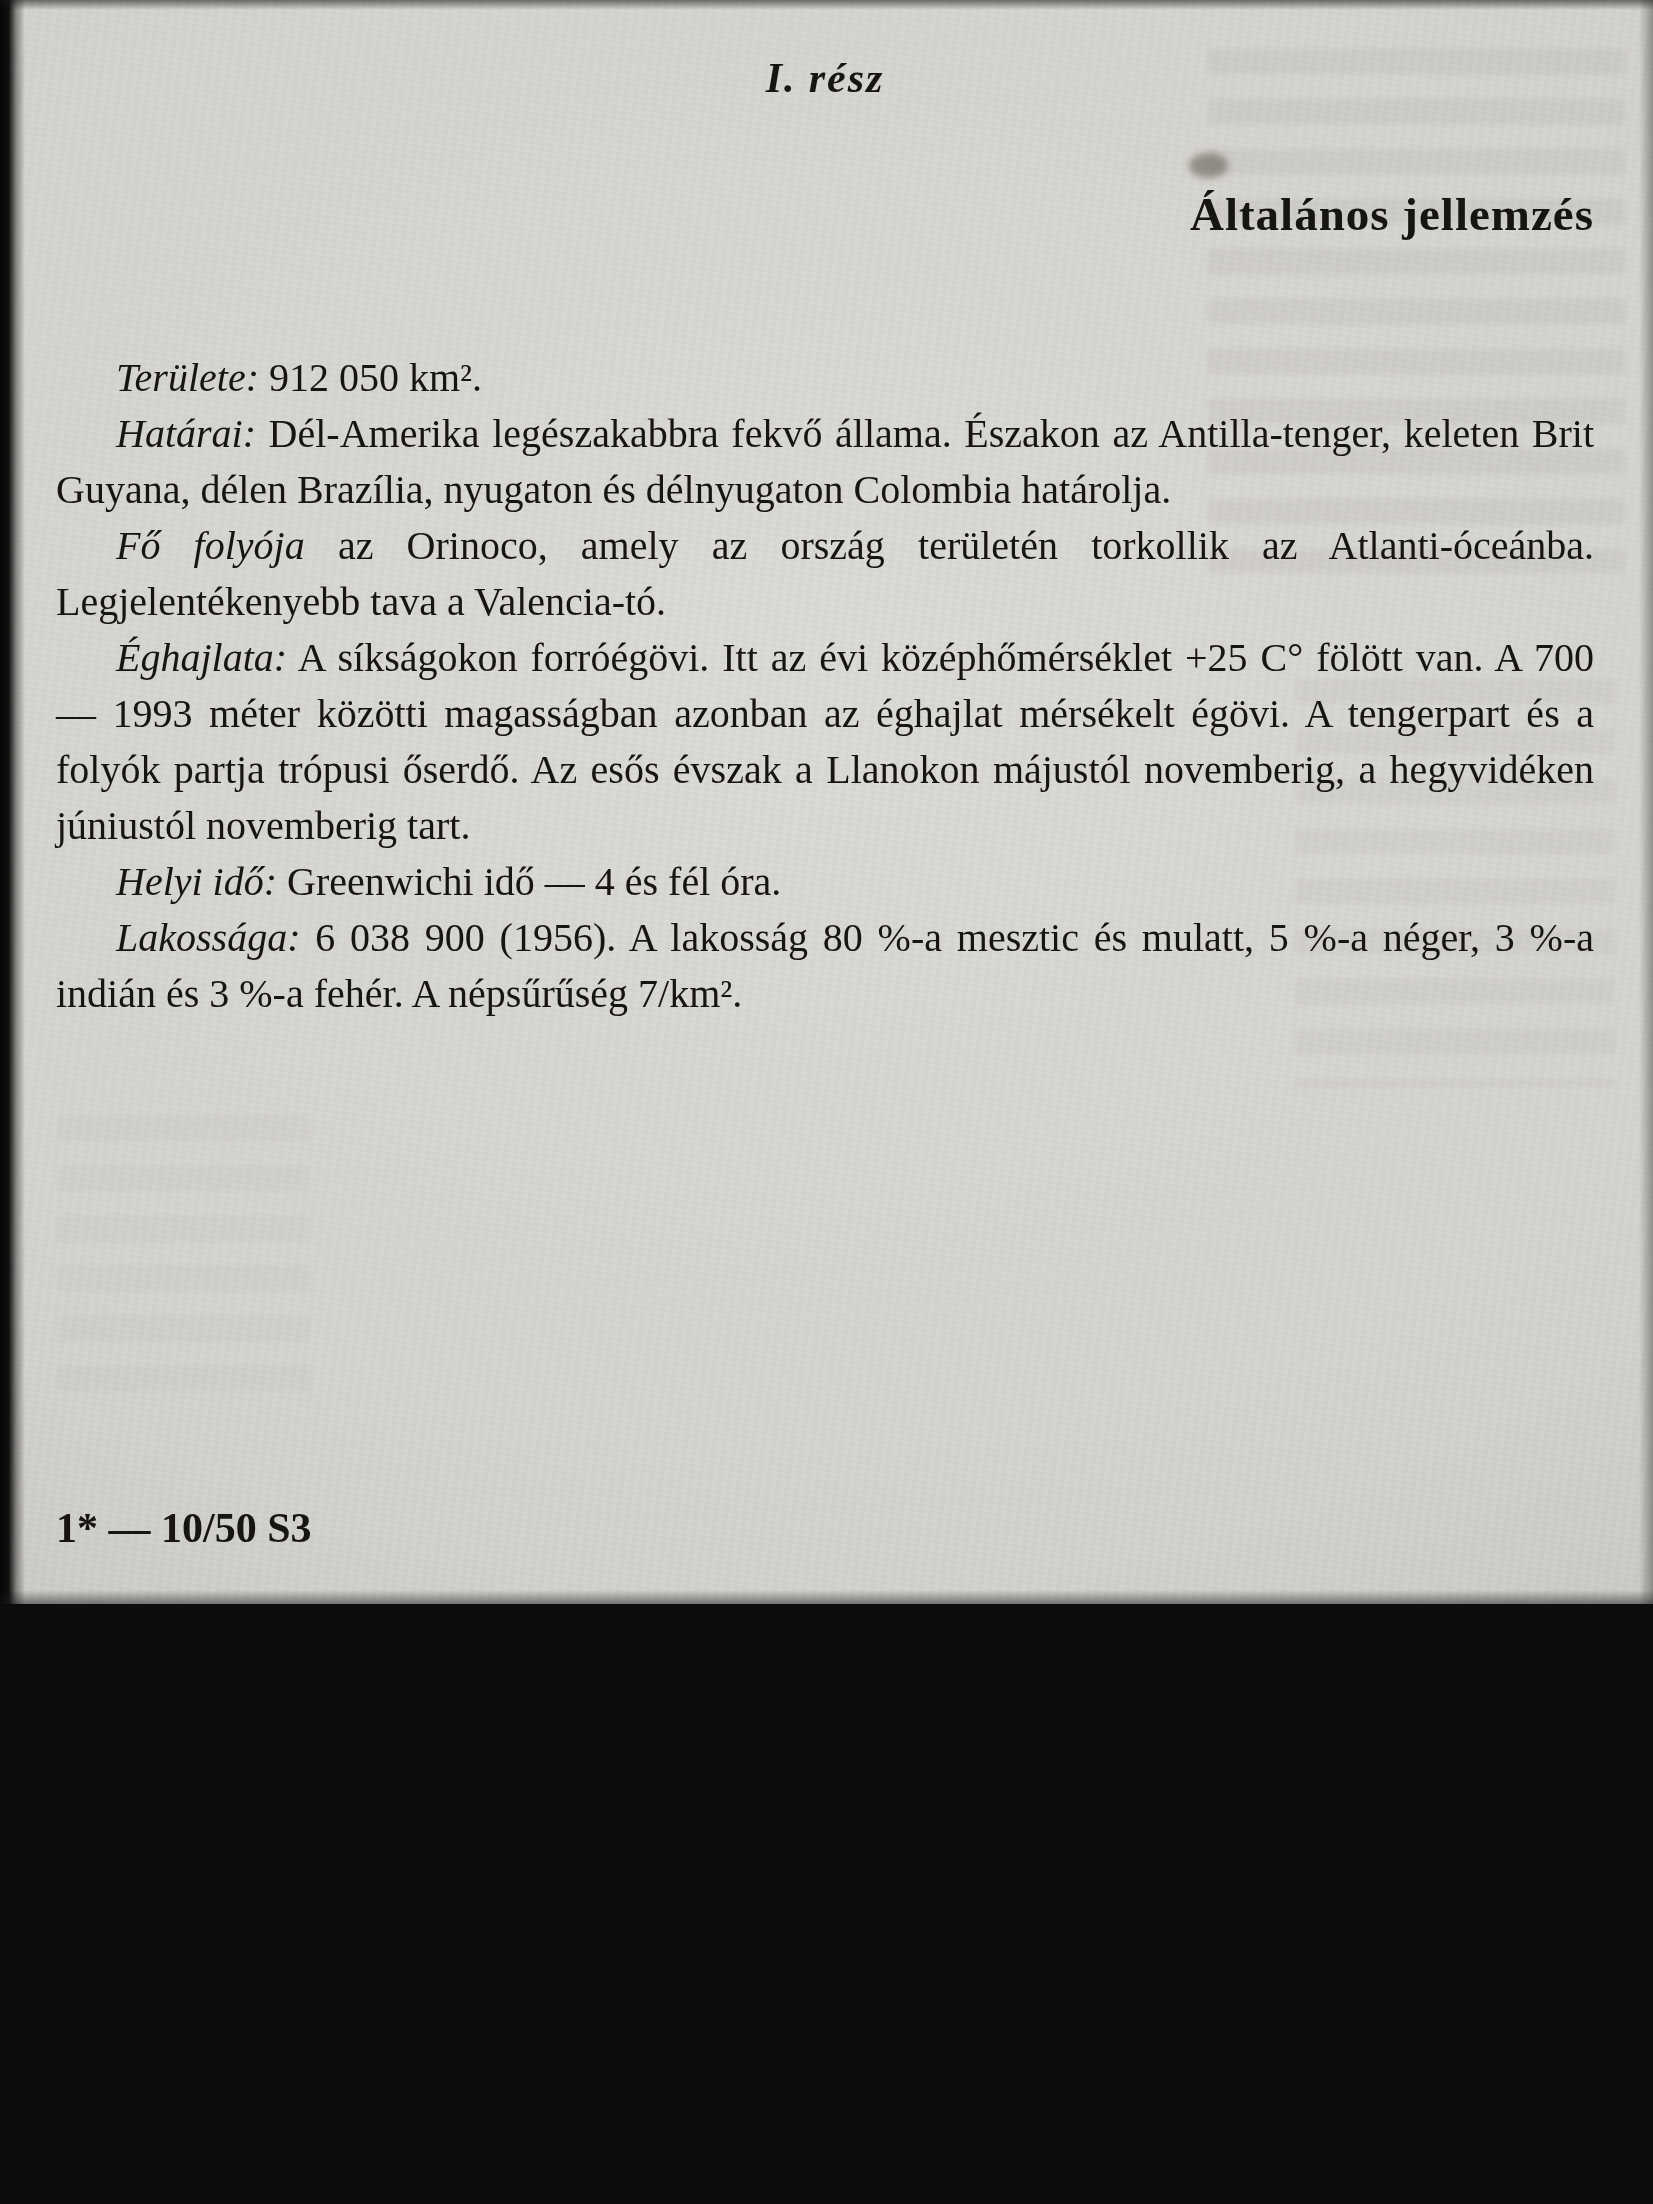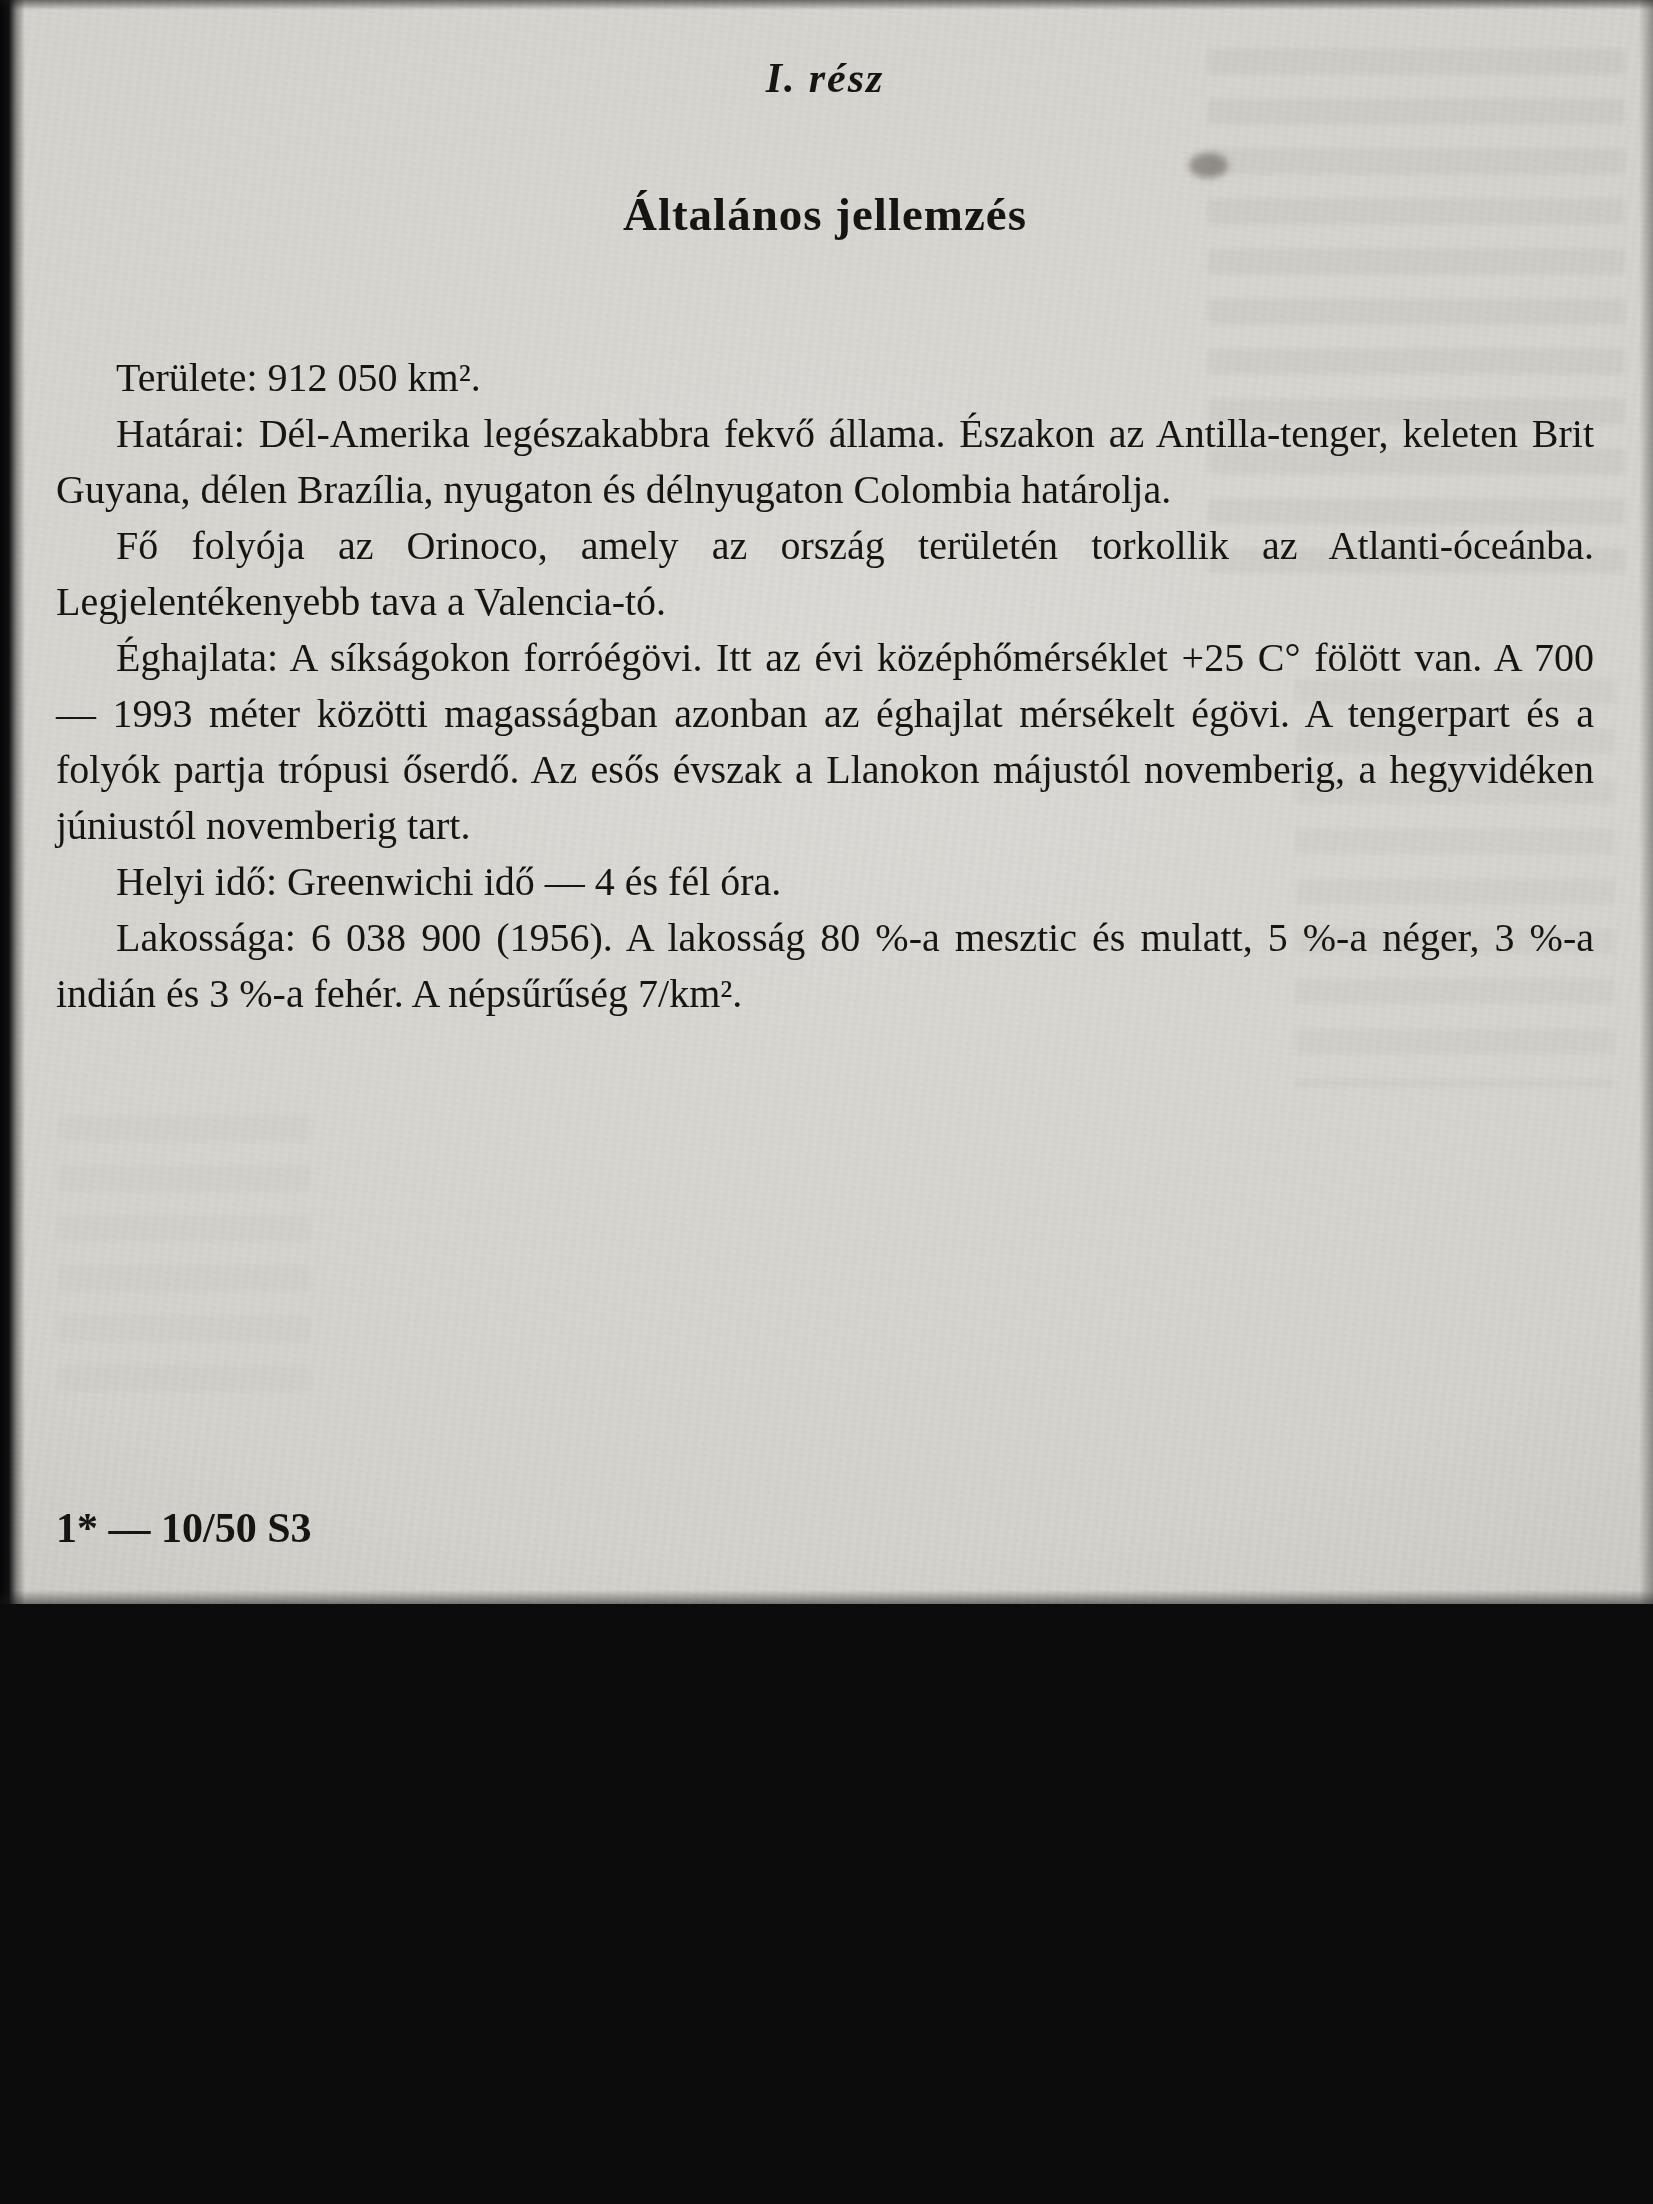--- a/index.html
+++ b/index.html
@@ -84,21 +84,21 @@
   .part-heading {
     margin-top: 54px;
     text-align: center;
     font-style: italic;
     font-weight: 700;
     font-size: 42px;
     letter-spacing: 1.9px;
   }
   .section-heading {
     margin-top: 85px;
-    text-align: center;
+    text-align: right;
     font-weight: 700;
     font-size: 47px;
     letter-spacing: 1px;
   }
   .chapter-title {
     margin-top: 128px;
     text-align: center;
     font-weight: 400;
     font-size: 45px;
     letter-spacing: 8.7px;
@@ -107,20 +107,21 @@
     margin-top: 109px;
     font-size: 40px;
     line-height: 56px;
     text-align: justify;
   }
   .body-text p {
     margin: 0;
     text-indent: 60px;
   }
   .lead {
+    font-style: italic;
     margin-top: 44px;
   }
   .footer {
     position: absolute;
     left: 56px;
     right: 60px;
     bottom: 52px;
     display: flex;
     justify-content: flex-start;
     font-weight: 700;

